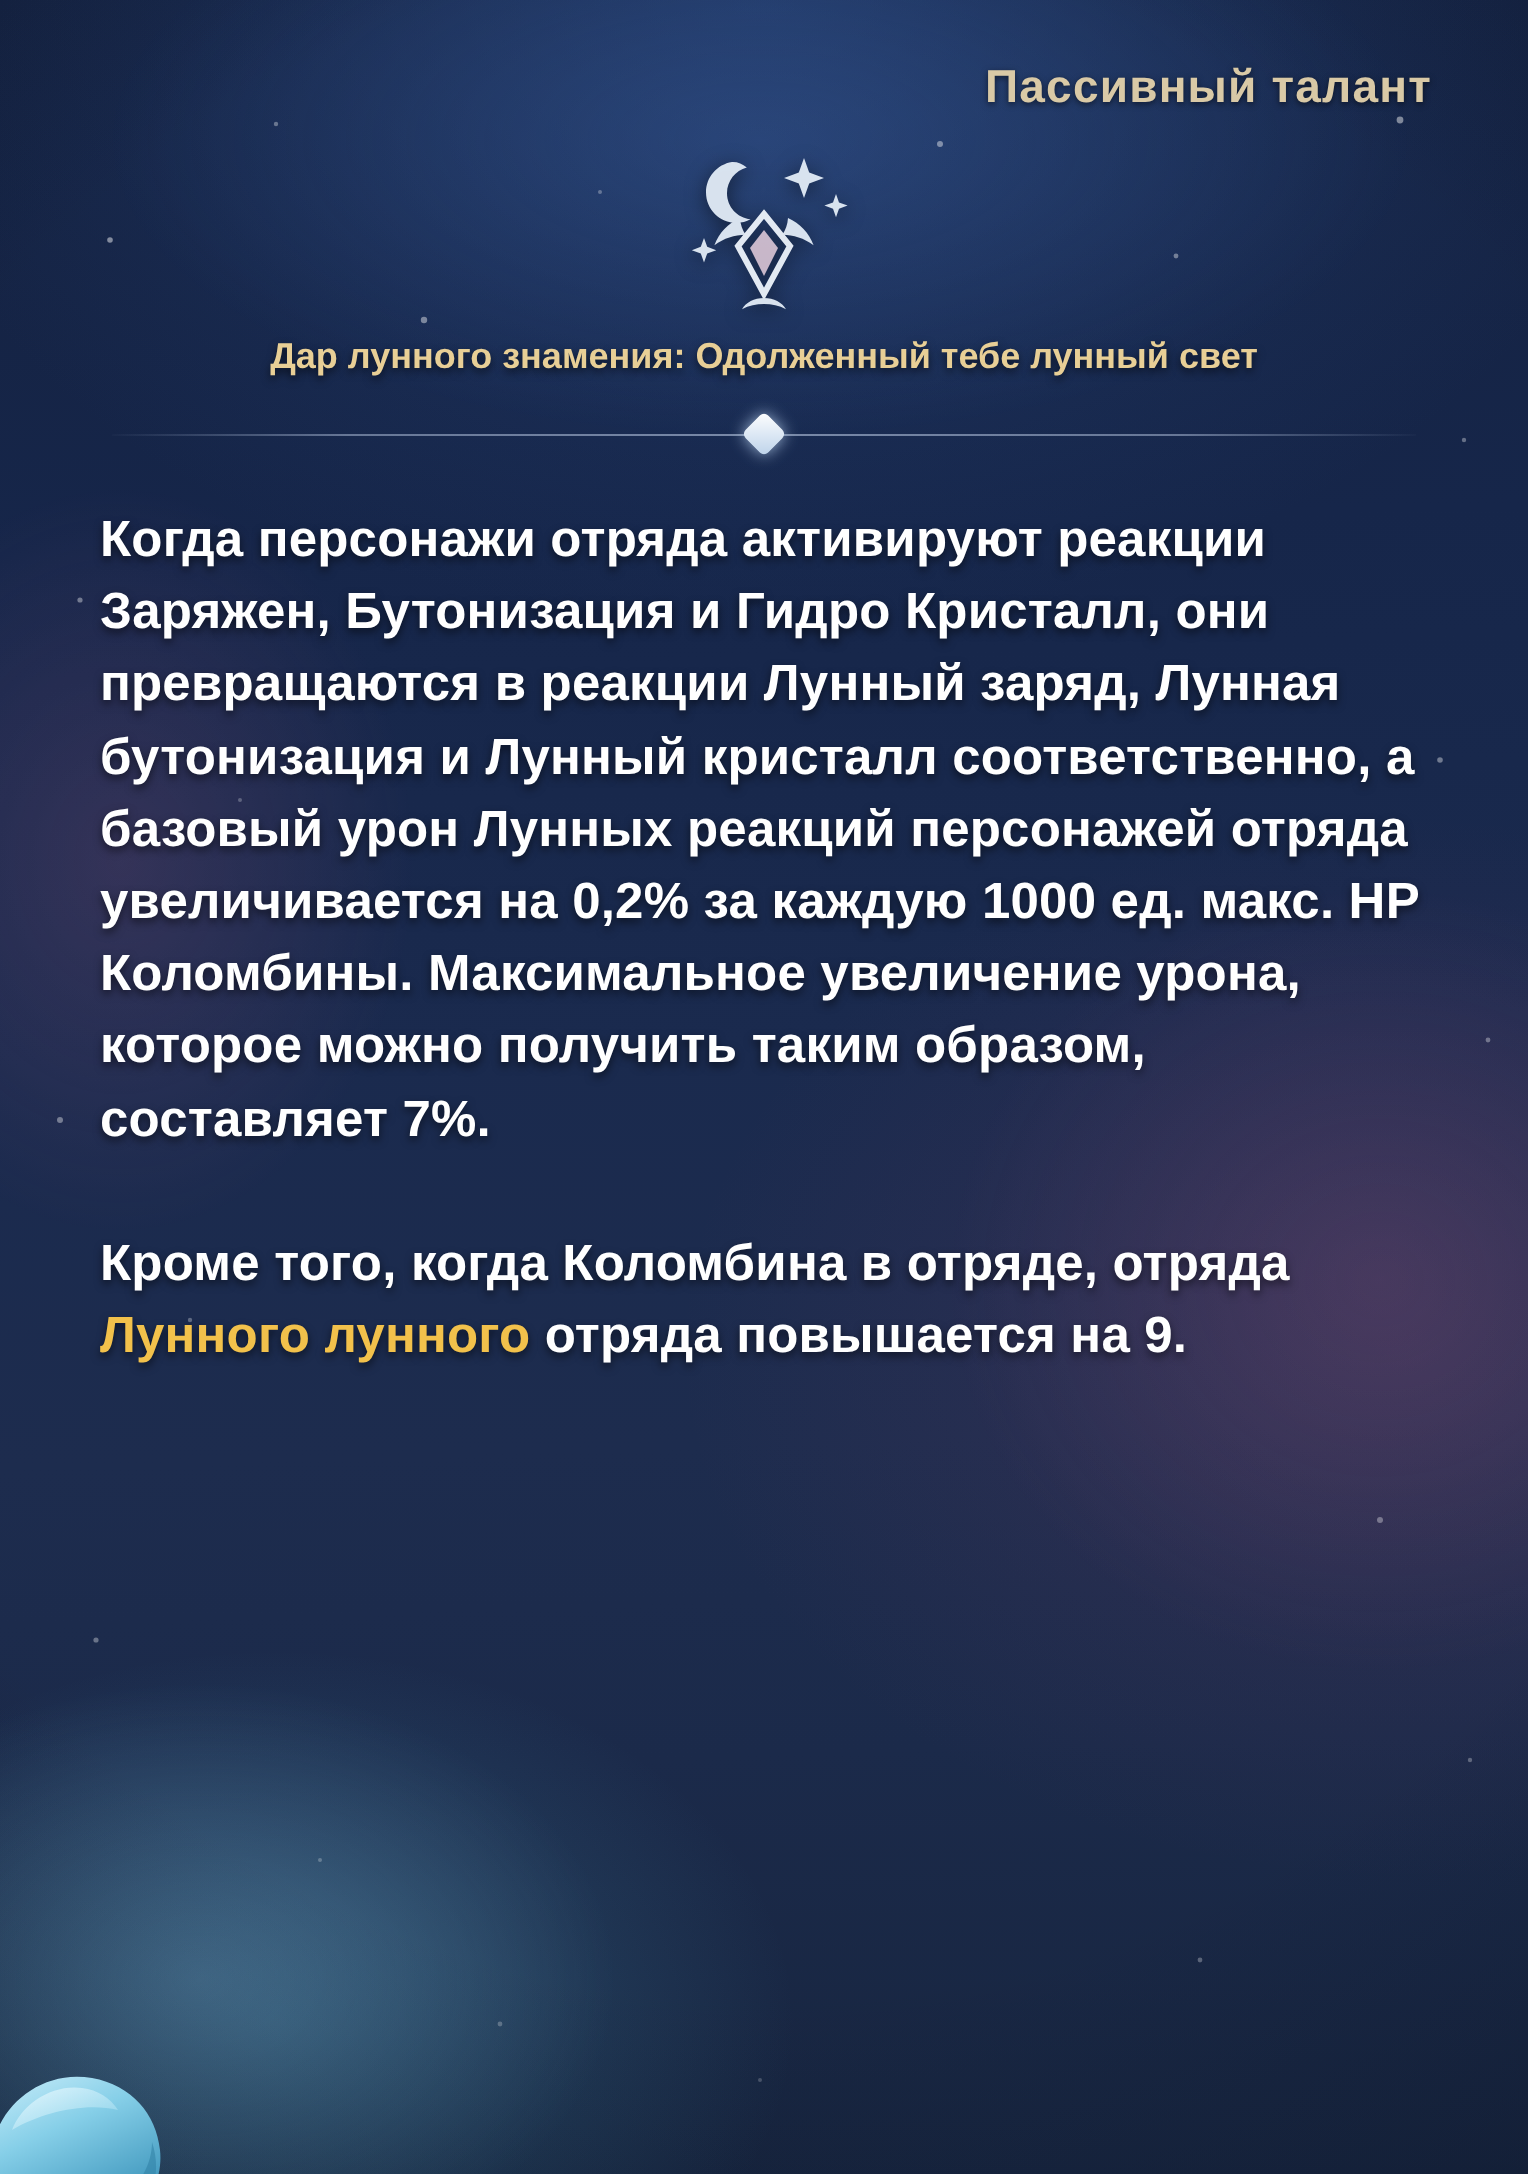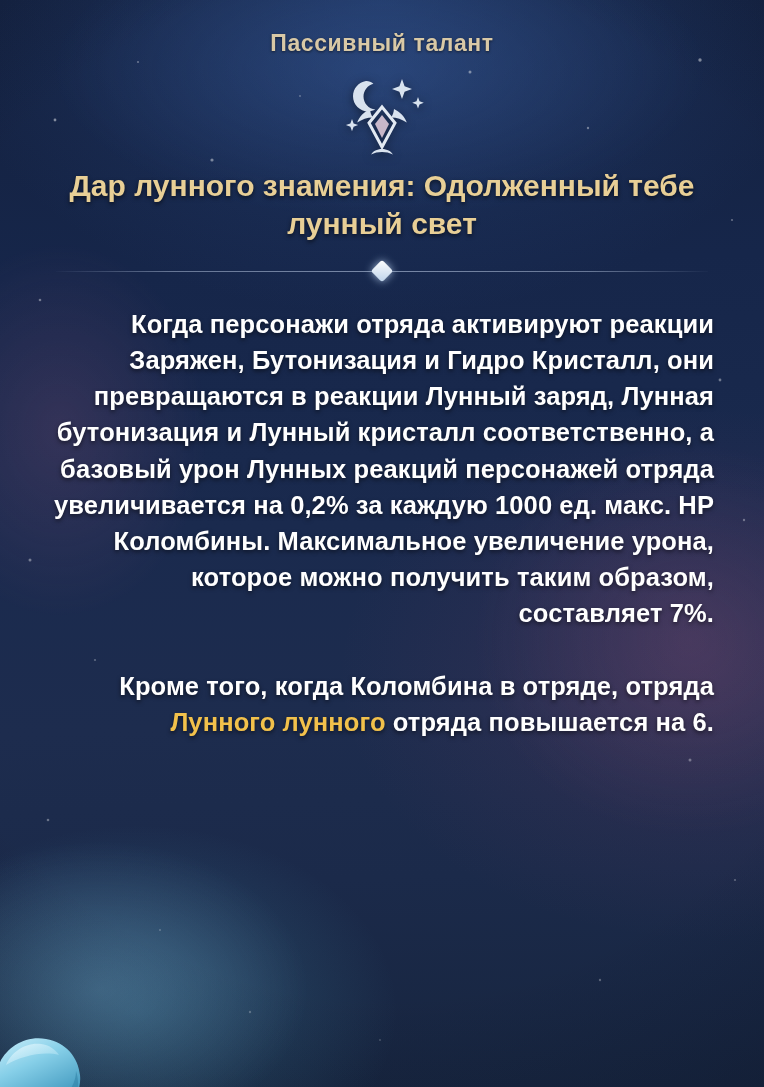--- a/index.html
+++ b/index.html
@@ -40,21 +40,21 @@
     background: radial-gradient(ellipse 120% 85% at 50% 45%, rgba(0,0,0,0) 55%, rgba(6,12,28,0.45) 100%);
   }
 
   .content {
     position: relative;
     z-index: 3;
     padding: 0 48px;
   }
 
   .subtitle {
-    text-align: center;
+    text-align: right;
     color: #d9c9a6;
     font-size: 23px;
     font-weight: bold;
     letter-spacing: 0.6px;
     margin-top: 30px;
     text-shadow: 0 1px 3px rgba(0,0,0,0.55);
   }
 
   .emblem-wrap {
     display: flex;
@@ -64,21 +64,21 @@
   }
   .emblem {
     width: 104px;
     height: 84px;
     filter: drop-shadow(0 2px 5px rgba(0,0,0,0.5));
   }
 
   .talent-title {
     text-align: center;
     color: #e8cf96;
-    font-size: 30px;
+    font-size: 18px;
     font-weight: bold;
     line-height: 1.28;
     padding: 0 16px;
     text-shadow: 0 2px 4px rgba(0,0,0,0.6);
   }
 
   .divider {
     position: relative;
     height: 22px;
     margin: 16px 0 14px 0;
@@ -113,21 +113,21 @@
 
   .desc {
     color: #ffffff;
     font-size: 25.5px;
     font-weight: bold;
     line-height: 1.42;
     letter-spacing: 0.1px;
     text-shadow: 0 2px 4px rgba(0,0,0,0.55);
     padding: 10px 2px 0 2px;
   }
-  .desc p { margin-bottom: 0; text-align: right; }
+  .desc p { margin-bottom: 0; }
   .desc p + p { margin-top: 1.42em; }
 
   .hl {
     color: #f2c14b;
   }
 
   
   .ice {
     position: absolute;
     z-index: 4;
@@ -217,21 +217,21 @@
 
     <div class="talent-title">Дар лунного знамения: Одолженный тебе лунный свет</div>
 
     <div class="divider">
       <div class="line"></div>
       <div class="gem"></div>
     </div>
 
     <div class="desc" id="desc">
         <p><span>Когда персонажи отряда активируют реакции Заряжен, Бутонизация и Гидро Кристалл, они превращаются в реакции Лунный заряд, Лунная бутонизация и Лунный кристалл соответственно, а базовый урон Лунных реакций персонажей отряда увеличивается на 0,2% за каждую 1000 ед. макс. HP Коломбины. Максимальное увеличение урона, которое можно получить таким образом, составляет 7%.</span></p>
-        <p><span>Кроме того, когда Коломбина в отряде, отряда </span><span class="hl">Лунного лунного</span><span> отряда повышается на 6.</span></p>
+        <p><span>Кроме того, когда Коломбина в отряде, отряда </span><span class="hl">Лунного лунного</span><span> отряда повышается на 9.</span></p>
       </div>
 
   </div>
 
   <svg class="ice" viewBox="0 0 140 110">
     <defs>
       <linearGradient id="iceG" x1="0" y1="0" x2="0.6" y2="1">
         <stop offset="0%" stop-color="#cdeffb"></stop>
         <stop offset="45%" stop-color="#86cfe8"></stop>
         <stop offset="100%" stop-color="#3f97bd"></stop>

